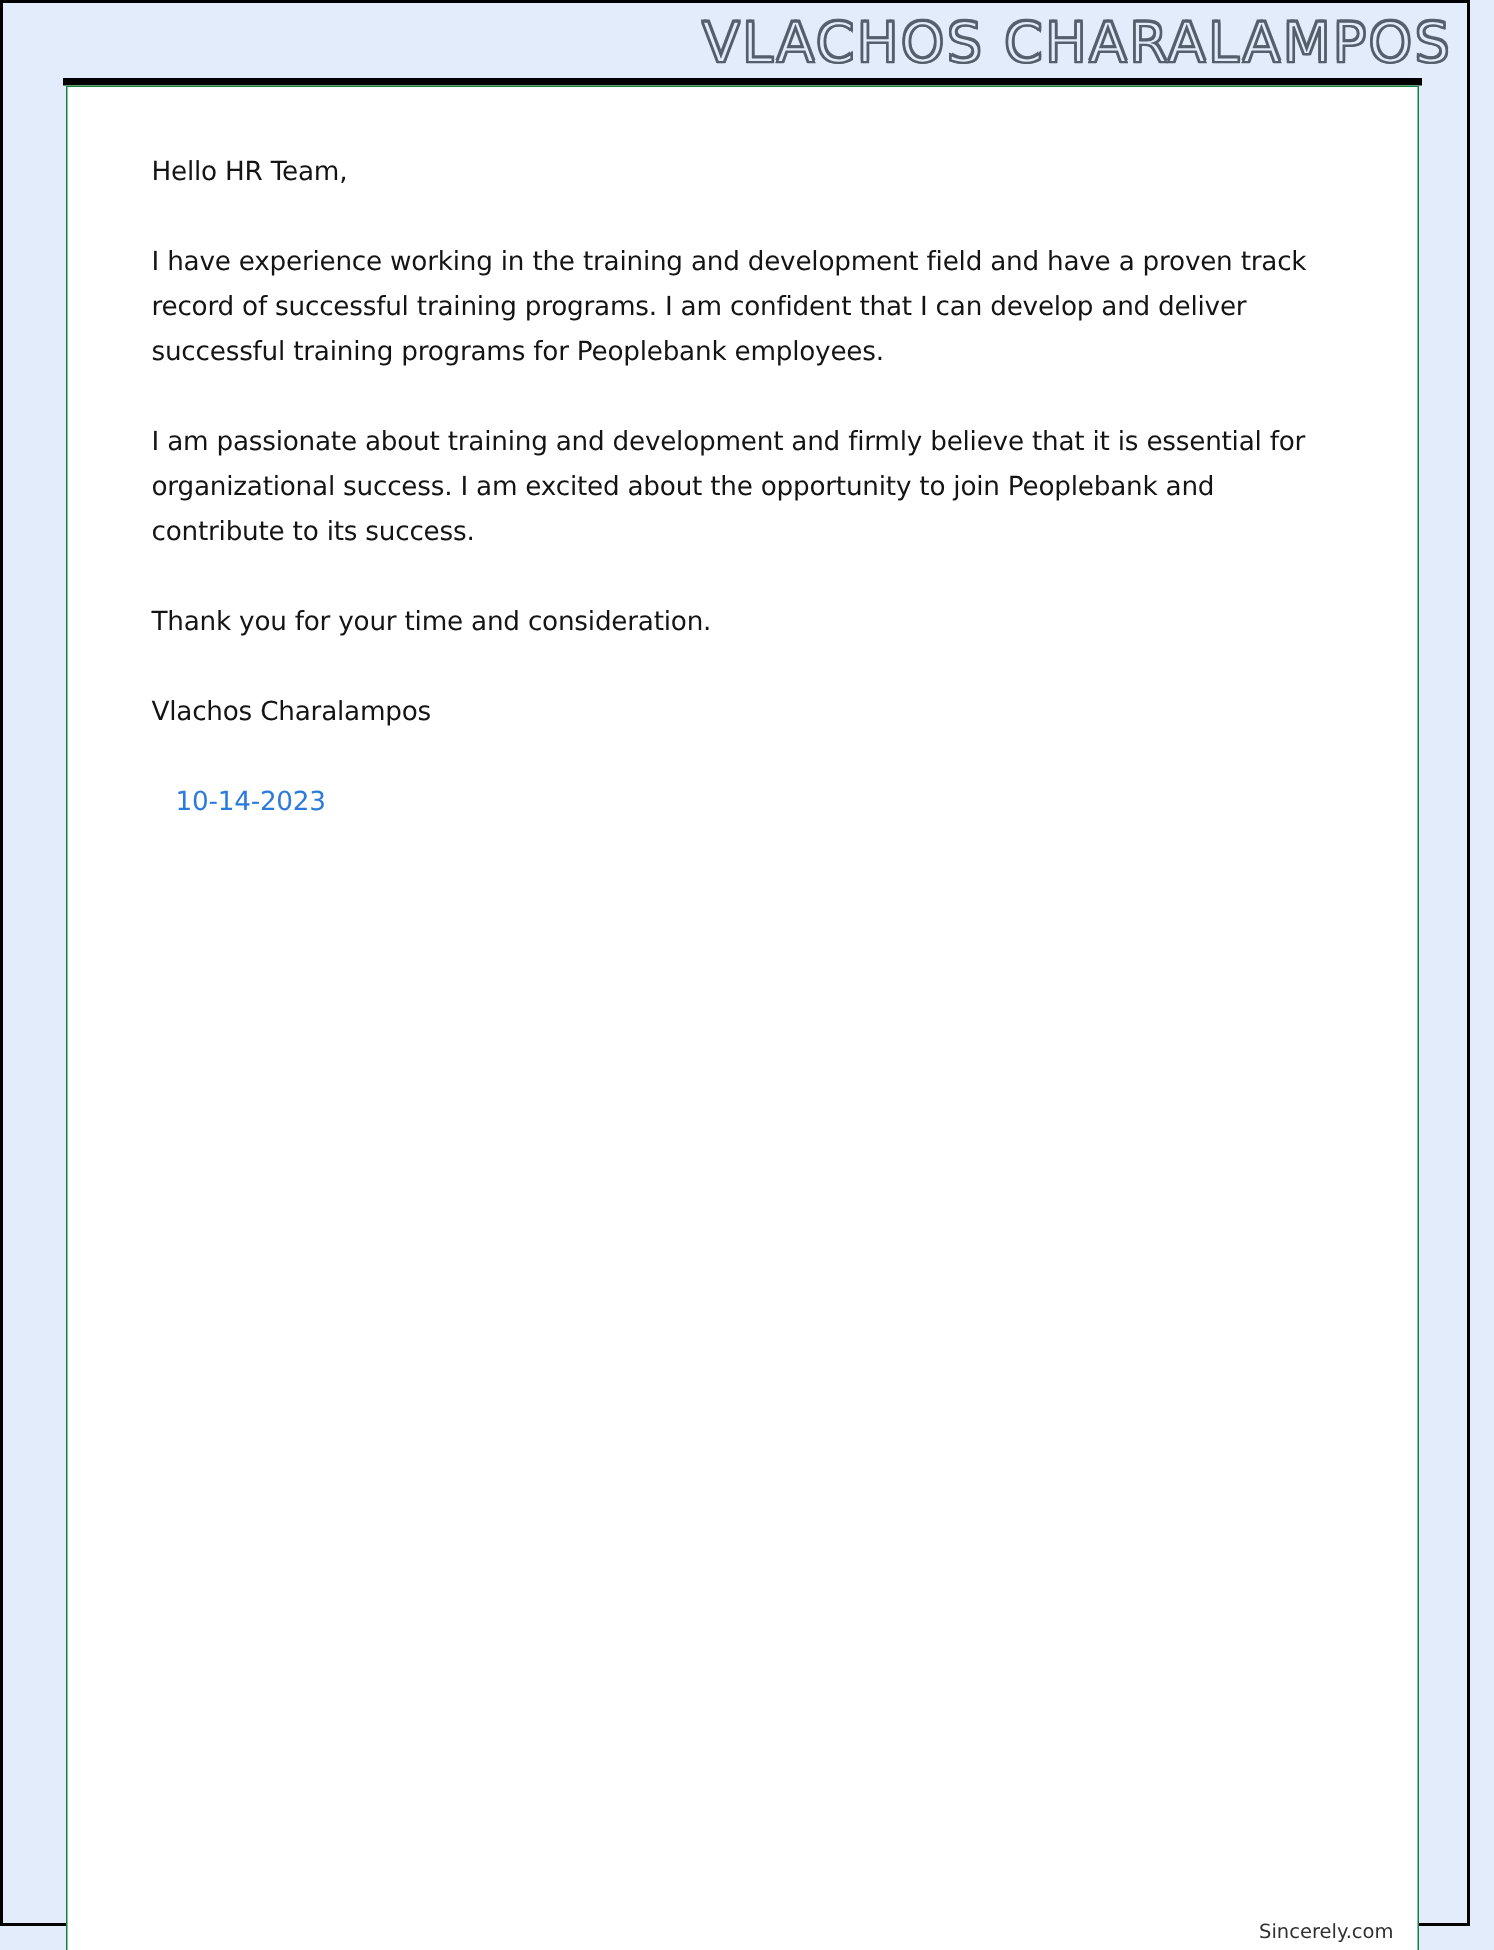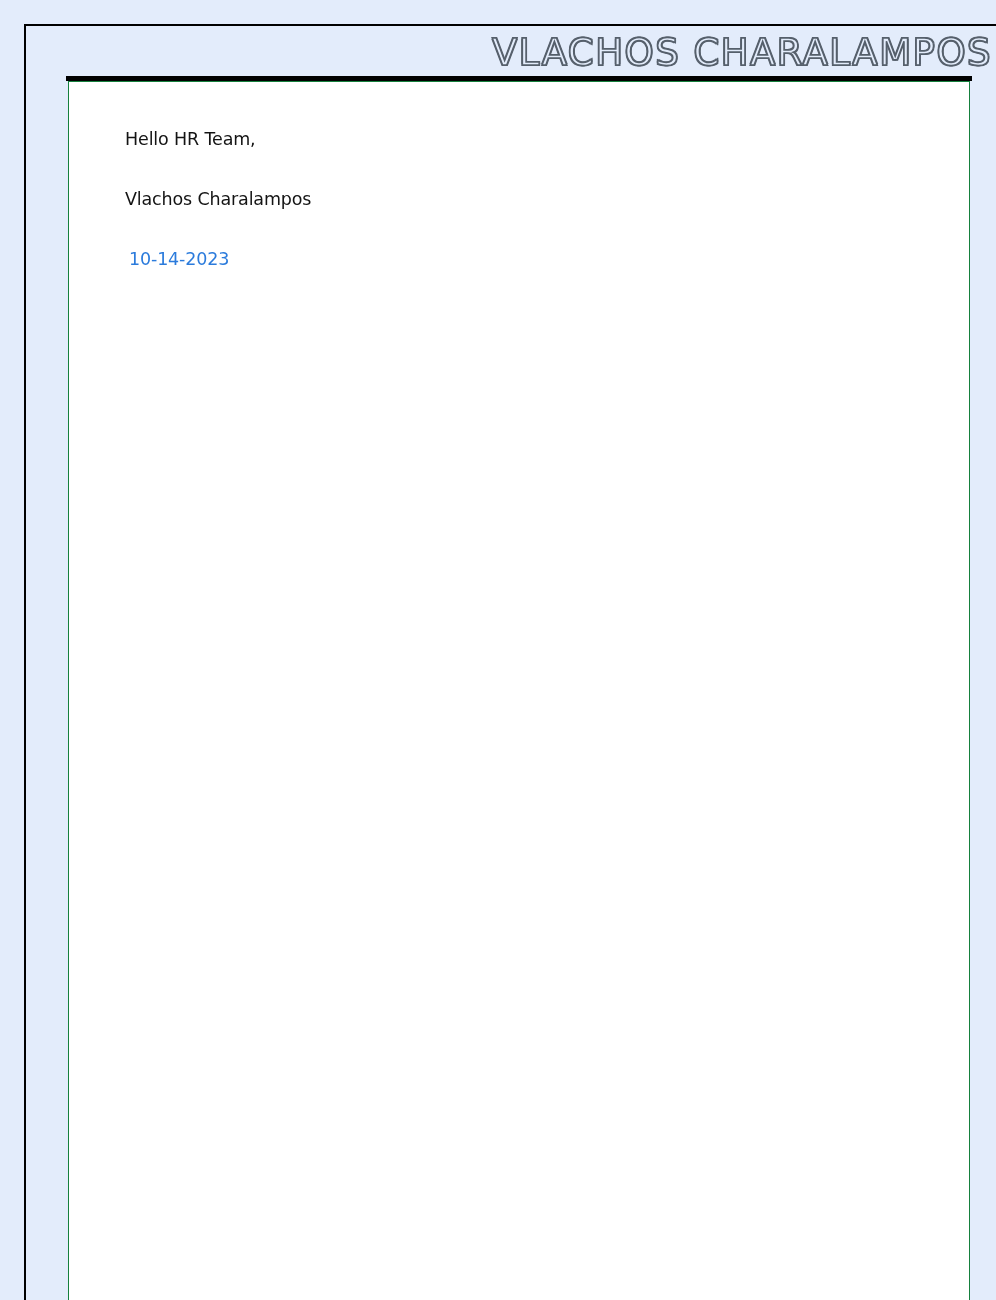--- a/index.html
+++ b/index.html
@@ -12,21 +12,21 @@
     background: #ffffff;
     font-family: "DejaVu Sans", sans-serif;
     overflow: hidden;
   }
   .page {
     position: relative;
     width: 996px;
     height: 1300px;
     background: #e3ecfb;
     box-sizing: border-box;
-    padding: 24px;
+    padding: 0;
   }
   .outer-frame {
     position: relative;
     width: 980px;
     height: 1284px;
     border: 2px solid #000000;
     box-sizing: border-box;
     background: #e3ecfb;
   }
   .header {
@@ -88,21 +88,21 @@
     letter-spacing: -0.15px;
   }
   .para.tight {
     margin-bottom: 30px;
   }
   .date-line {
     font-family: "DejaVu Sans", sans-serif;
     font-size: 17.5px;
     line-height: 30px;
     color: #2b7bdc;
-    margin: 4px;
+    margin: 16px;
     letter-spacing: -0.15px;
   }
   .footer-brand {
     position: absolute;
     right: 16px;
     bottom: 8px;
     font-family: "DejaVu Sans", sans-serif;
     font-size: 13px;
     color: #2f2f2f;
   }
@@ -114,20 +114,23 @@
   <div class="outer-frame">
 
     <div class="header">
       <div class="header-name">VLACHOS CHARALAMPOS</div>
     </div>
     <div class="header-rule"></div>
 
     <div class="letter-card">
       <div class="letter-body">
         <p class="para">Hello HR Team,</p>
+        <p class="para">I have experience working in the training and development field and have a proven track record of successful training programs. I am confident that I can develop and deliver successful training programs for Peoplebank employees.</p>
+        <p class="para">I am passionate about training and development and firmly believe that it is essential for organizational success. I am excited about the opportunity to join Peoplebank and contribute to its success.</p>
+        <p class="para">Thank you for your time and consideration.</p>
         <p class="para tight">Vlachos Charalampos</p>
         <p class="date-line">10-14-2023</p>
       </div>
       <div class="footer-brand">Sincerely.com</div>
     </div>
 
   </div>
 </div>
 
 </body></html>

